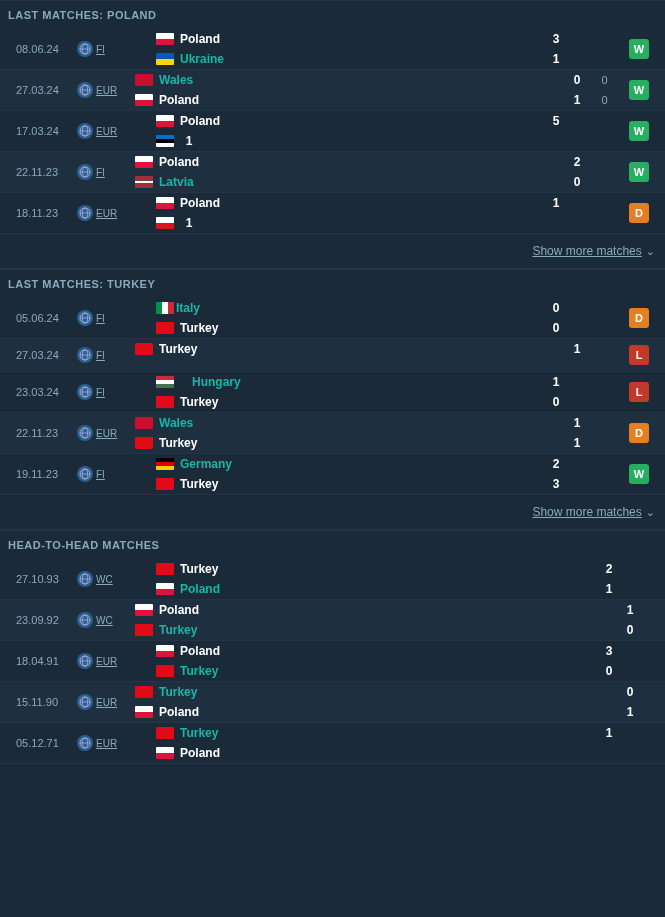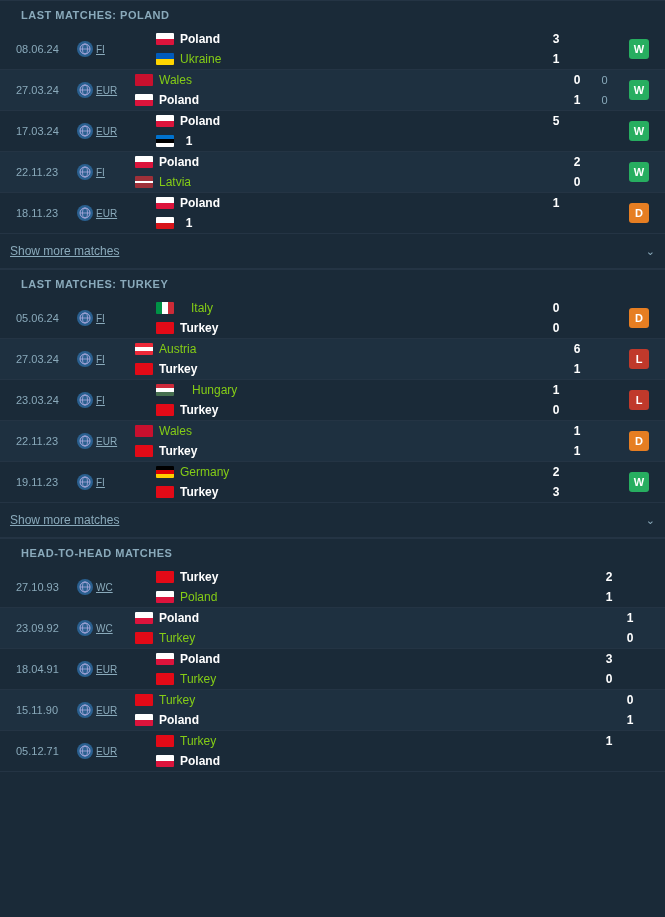--- a/index.html
+++ b/index.html
@@ -6,21 +6,21 @@
     body {
       background-color: #1a2a38;
       color: #fff;
       font-family: Arial, sans-serif;
       font-size: 13px;
       width: 665px;
     }
 
     .section-header {
       background-color: #1a2a38;
-      padding: 8px 21px;
+      padding: 8px 8px;
       font-size: 11px;
       font-weight: bold;
       color: #8aaabb;
       text-transform: uppercase;
       letter-spacing: 0.5px;
       border-top: 1px solid #243444;
     }
 
     .date-col {
       width: 65px;
@@ -62,21 +62,22 @@
       width: 18px;
       height: 12px;
       display: inline-block;
       flex-shrink: 0;
       border-radius: 1px;
       overflow: hidden;
     }
 
     .team-name {
       font-size: 12px;
-      color: #84cc16;
+      color: #14b8a6;
+      font-weight: bold;
     }
 
     .team-name.highlight {
       font-weight: bold;
       color: #ffffff;
     }
 
     .result-badge {
       width: 20px;
       height: 20px;
@@ -91,21 +92,21 @@
     }
 
     .result-w { background-color: #27ae60; color: #fff; }
     .result-l { background-color: #c0392b; color: #fff; }
     .result-d { background-color: #e67e22; color: #fff; }
 
     .show-more-row {
       background-color: #1a2a38;
       display: flex;
       align-items: center;
-      justify-content: space-between;
+      justify-content: flex-end;
       padding: 10px;
       cursor: pointer;
       border-bottom: 1px solid #243444;
     }
 
     .show-more-text {
       font-size: 12px;
       color: #8aaabb;
       text-decoration: underline;
       cursor: pointer;
@@ -360,21 +361,21 @@
               <ellipse cx="6" cy="6" rx="2.5" ry="5" fill="none" stroke="#aad" stroke-width="0.8"></ellipse>
               <line x1="1" y1="6" x2="11" y2="6" stroke="#aad" stroke-width="0.8"></line>
             </svg>
   </span>
           <span class="comp-label">FI</span>
         </div>
       </div>
       <div class="teams-scores">
         <div class="team-score-row">
           <span class="flag flag-italy"></span>
-          <span class="team-name " style="flex:1;margin-left:17px;">Italy</span>
+          <span class="team-name " style="flex:1;margin-left:2px;">Italy</span>
           <span class="score-num">0</span>
           <span class="score-sec"></span>
         </div>
         <div class="team-score-row">
           <span class="flag flag-turkey"></span>
           <span class="team-name highlight" style="flex:1;margin-left:6px;">Turkey</span>
           <span class="score-num">0</span>
           <span class="score-sec"></span>
         </div>
       </div>
@@ -390,26 +391,20 @@
     <svg width="12" height="12" viewBox="0 0 12 12">
               <circle cx="6" cy="6" r="5" fill="none" stroke="#aad" stroke-width="1"></circle>
               <ellipse cx="6" cy="6" rx="2.5" ry="5" fill="none" stroke="#aad" stroke-width="0.8"></ellipse>
               <line x1="1" y1="6" x2="11" y2="6" stroke="#aad" stroke-width="0.8"></line>
             </svg>
   </span>
           <span class="comp-label">FI</span>
         </div>
       </div>
       <div class="teams-scores">
-        <div class="team-score-row">
-          <span class="flag flag-austria"></span>
-          <span class="team-name " style="flex:1;margin-left:6px;">Austria</span>
-          <span class="score-num">6</span>
-          <span class="score-sec"></span>
-        </div>
         <div class="team-score-row">
           <span class="flag flag-turkey"></span>
           <span class="team-name highlight" style="flex:1;margin-left:6px;">Turkey</span>
           <span class="score-num">1</span>
           <span class="score-sec"></span>
         </div>
       </div>
       <div class="badge-col">
         <span class="result-badge result-l">L</span>
       </div>

